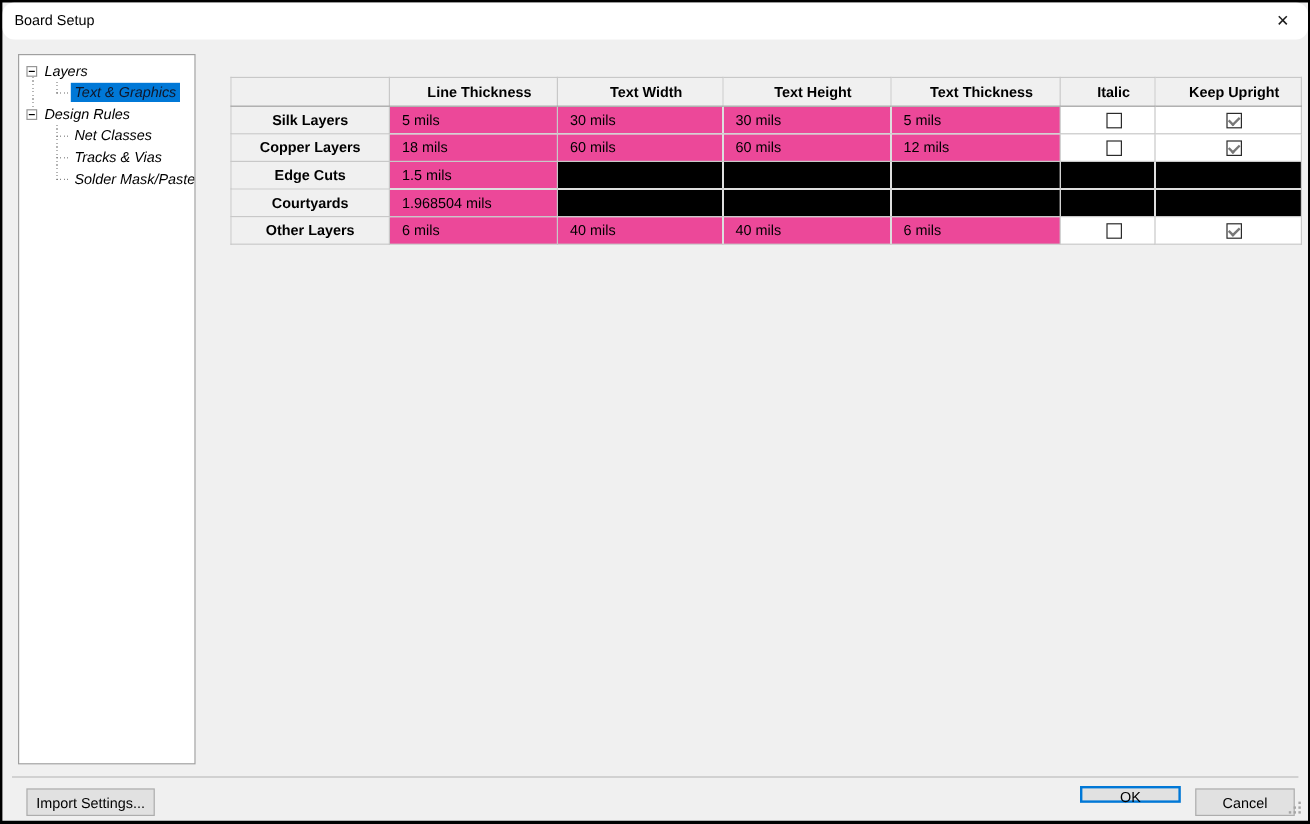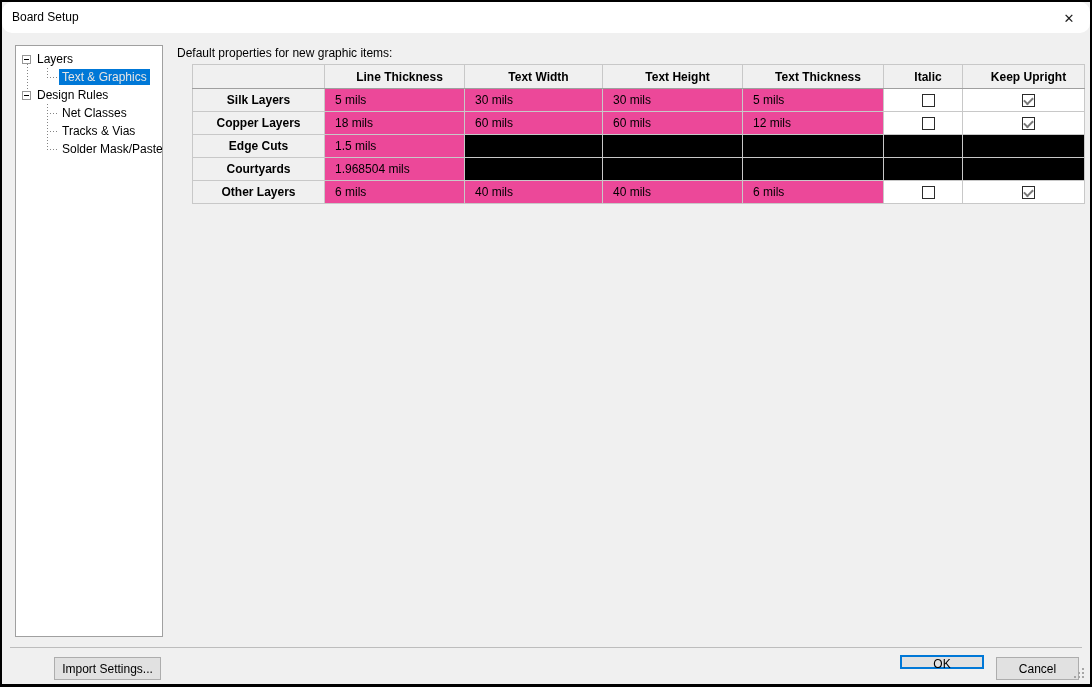--- a/index.html
+++ b/index.html
@@ -34,22 +34,22 @@
     flex:none; width:9px; height:9px; margin-left:6px; margin-right:3px;
     border:1px solid #969696; background:#fff; position:relative; z-index:2;
   }
   .expander::after {
     content:""; position:absolute; left:1px; top:3px; width:5px; height:1px; background:#000;
   }
   .stub {
     flex:none; width:12px; height:1px; margin-left:31px;
     background-image:repeating-linear-gradient(to right,#848484 0 1px,transparent 1px 3px);
   }
-  .tlabel { padding:1px 3px; }
-  .tlabel.sel { background:#0078d7; color:#e5e5e5; }
+  .tlabel { padding:1px 3px;font-style:italic; }
+  .tlabel.sel { background:#0078d7; color:#0f172a; }
   .vline {
     position:absolute; width:1px; z-index:1;
     background-image:repeating-linear-gradient(to bottom,#848484 0 1px,transparent 1px 3px);
   }
   .vline.trunk { left:11px; top:18px; height:27px; }
   .vline.layers-child { left:31px; top:22px; height:10px; }
   .vline.rules-child { left:31px; top:58px; height:46px; }
 
   
   .desc { position:absolute; left:175px; top:44px; font-size:12px; }
@@ -81,21 +81,21 @@
     border-left:2px solid #787878; border-bottom:2px solid #787878;
     transform:rotate(-45deg);
   }
 
   
   .divider { position:absolute; left:8px; top:645px; width:1072px; height:1px; background:#bdbdbd; }
   .btn {
     position:absolute; background:#e1e1e1; border:1px solid #adadad;
     font-family:inherit; font-size:12px; color:#000; text-align:center;
   }
-  .btn.import { left:20px; top:655px; width:107px; height:23px;margin-left:32px; }
+  .btn.import { left:20px; top:655px; width:107px; height:23px; }
   .btn.ok { left:898px; top:653px; width:84px; height:14px; border:2px solid #0078d7; }
   .btn.cancel { left:994px; top:655px; width:83px; height:23px; }
   .grip { position:absolute; right:4px; bottom:4px; width:12px; height:12px; }
   .grip::before {
     content:""; position:absolute; left:0; top:0; width:2px; height:2px; background:transparent;
     box-shadow: 8px 0 #a6a6a6, 8px 4px #a6a6a6, 8px 8px #a6a6a6,
                 4px 4px #a6a6a6, 4px 8px #a6a6a6, 0 8px #a6a6a6;
   }
 </style>
 </head>
@@ -131,21 +131,20 @@
       <div class="trow">
         <span class="stub"></span>
         <span class="tlabel">Tracks &amp; Vias</span>
       </div>
       <div class="trow">
         <span class="stub"></span>
         <span class="tlabel">Solder Mask/Paste</span>
       </div>
     </div>
 
-  <div class="desc">Default properties for new graphic items:</div>
 
   <table class="grid">
     <colgroup id="grid-cols">
         <col style="width: 132px;">
         <col style="width: 140px;">
         <col style="width: 138px;">
         <col style="width: 140px;">
         <col style="width: 141px;">
         <col style="width: 79px;">
         <col style="width: 122px;">

